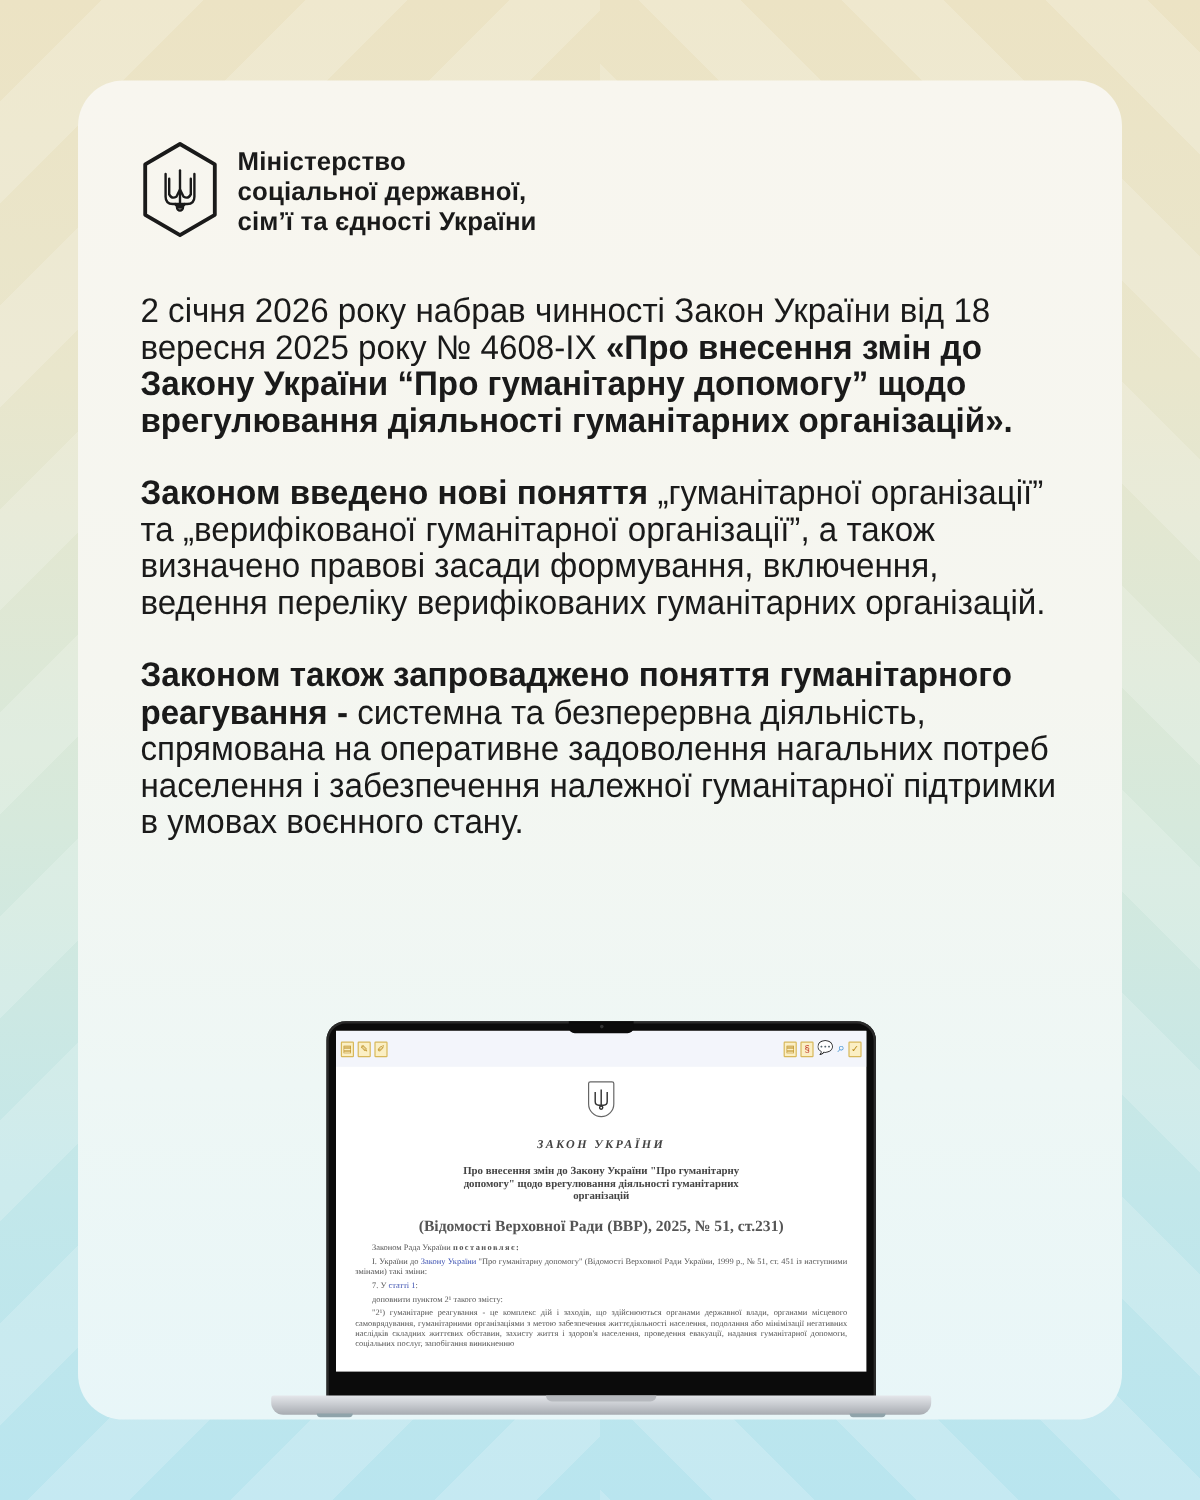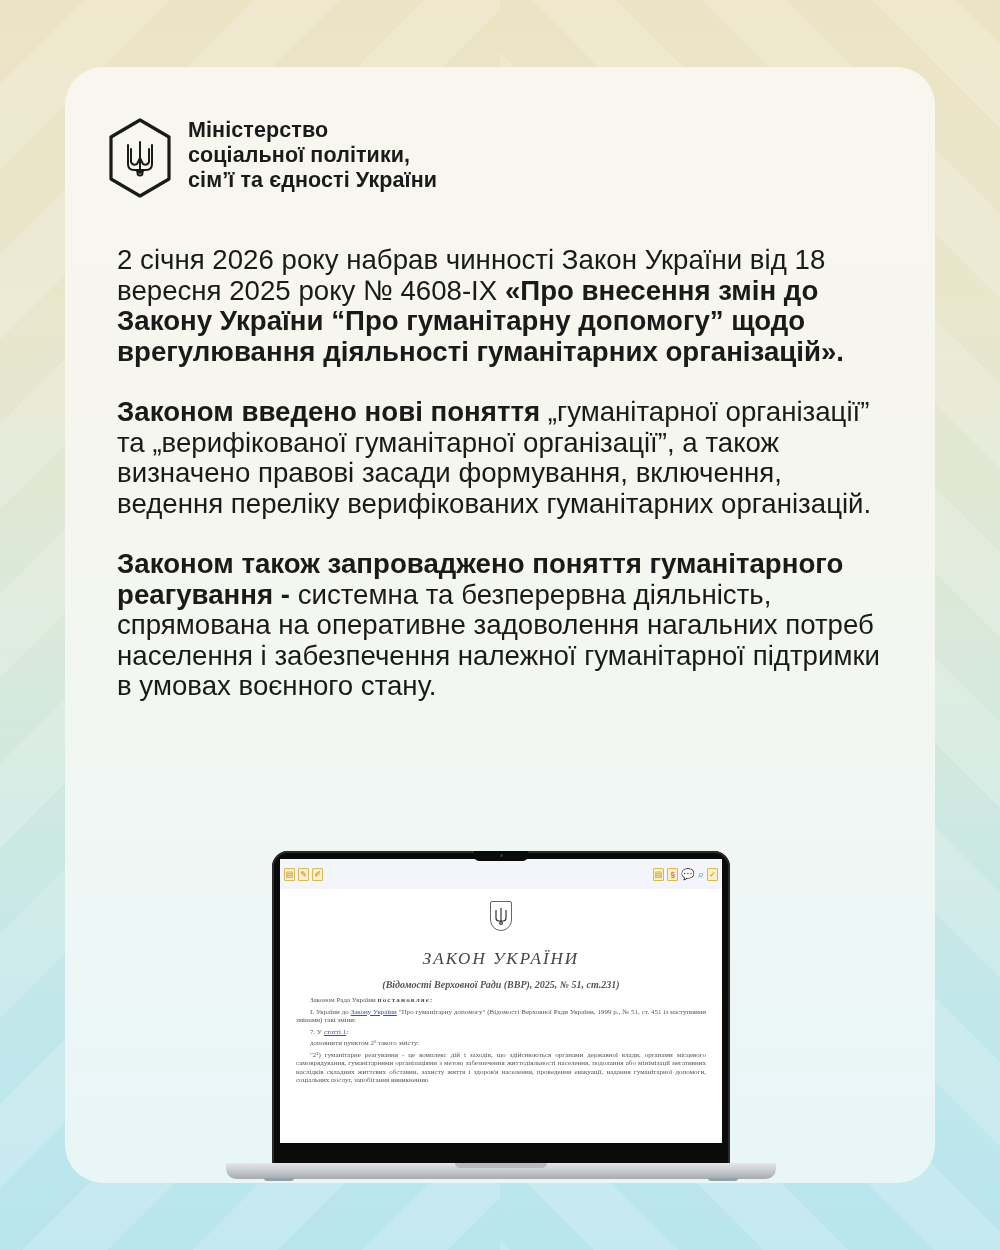--- a/index.html
+++ b/index.html
@@ -22,22 +22,22 @@
     -webkit-mask-image: linear-gradient(90deg, transparent 0, transparent 50%, #000 50%);
             mask-image: linear-gradient(90deg, transparent 0, transparent 50%, #000 50%);
   }
   .card {
     position: absolute;
     left: 65px; top: 67px; width: 870px; height: 1116px;
     border-radius: 38px;
     background: linear-gradient(180deg, #f8f6ef 0%, #f5f6f0 45%, #eef7f5 75%, #e8f6f8 100%);
   }
   .logo {
-    position: absolute; left: 108px; top: 118px;
-    display: flex; align-items: flex-start;
+    position: absolute; left: 118px; top: 118px;
+    display: flex; align-items: flex-end;
   }
   .logo-mark { width: 64px; height: 80px; }
   .logo-text {
     margin-left: 16px;
     font-weight: 700; font-size: 21.5px; line-height: 25px; color: #1a1a1a;
     letter-spacing: 0.1px;
   }
   .logo-text span { display: block; }
   .body-text {
     position: absolute; left: 117px; top: 244px; width: 790px;
@@ -79,26 +79,26 @@
   .tb-icon.red { color: #c0392b; }
   .tb-glyph { font-size: 11px; color: #3b8fd0; line-height: 13px; }
   .tb-glyph.gray { color: #888; }
   .doc {
     padding: 12px 16px 0 16px; font-family: "Liberation Serif", serif; color: #333; text-align: center;
   }
   .doc-emblem {
     width: 22px; height: 30px; margin: 0 auto 18px; border: 1px solid #666; border-radius: 2px 2px 11px 11px;
     display: flex; align-items: center; justify-content: center;
   }
-  .doc-title { font-size: 17px; font-weight: 400; font-style: italic; letter-spacing: 2px; color: #444; margin-bottom: 10px; }
+  .doc-title { font-size: 10px; font-weight: 700; font-style: italic; letter-spacing: 2px; color: #444; margin-bottom: 10px; }
   .doc-subtitle { font-size: 9px; font-weight: 700; line-height: 10.5px; color: #444; width: 230px; margin: 0 auto 12px; }
-  .doc-source { font-size: 10px; font-weight: 700; color: #555; margin-bottom: 6px; font-style: italic; }
+  .doc-source { font-size: 13px; font-weight: 700; color: #555; margin-bottom: 6px; }
   .doc-body { text-align: left; font-size: 7px; line-height: 8.5px; color: #555; }
   .doc-body p { margin-bottom: 3px; text-indent: 14px; text-align: justify; }
-  .doc-body .link { color: #3a4fb0; text-decoration: underline; }
+  .doc-body .link { color: #3a4fb0; }
   .doc-body .spaced { letter-spacing: 1.2px; font-weight: 700; }
   .base {
     position: absolute; left: 0; top: 312px; width: 550px; height: 16px;
     background: linear-gradient(180deg, #e4e6ea 0%, #c9ccd1 45%, #a7abb1 100%);
     border-radius: 2px 2px 10px 10px;
   }
   .base-notch {
     position: absolute; left: 50%; top: 0; transform: translateX(-50%);
     width: 92px; height: 5px; background: #b6b9be; border-radius: 0 0 6px 6px;
   }
@@ -118,21 +118,21 @@
     <g fill="none" stroke="#1a1a1a" stroke-width="2" stroke-linecap="round" stroke-linejoin="round">
       <line x1="32" y1="24" x2="32" y2="54"></line>
       <path d="M20 27 L20 46 Q20 52 26 52 L38 52 Q44 52 44 46 L44 27"></path>
       <path d="M23 31 L23 44 Q25 48 29 46 L32 40 L35 46 Q39 48 41 44 L41 31"></path>
       <path d="M28 52 Q32 58 36 52"></path>
       <circle cx="32" cy="55" r="2.5"></circle>
     </g>
   </svg>
   <div class="logo-text">
     <span>Міністерство</span>
-    <span>соціальної політики,</span>
+    <span>соціальної державної,</span>
     <span>сім’ї та єдності України</span>
   </div>
 </div>
 
 <div class="body-text">
   <p><span>2 січня 2026 року набрав чинності Закон України від 18 вересня 2025 року № 4608-IX </span><b>«Про внесення змін до Закону України “Про гуманітарну допомогу” щодо врегулювання діяльності гуманітарних організацій».</b></p>
   <p><b>Законом введено нові поняття </b><span>„гуманітарної організації” та „верифікованої гуманітарної організації”, а також визначено правові засади формування, включення, ведення переліку верифікованих гуманітарних організацій.</span></p>
   <p><b>Законом також запроваджено поняття гуманітарного реагування - </b><span>системна та безперервна діяльність, спрямована на оперативне задоволення нагальних потреб населення і забезпечення належної гуманітарної підтримки в умовах воєнного стану.</span></p>
 </div>
 
@@ -157,20 +157,21 @@
         <div class="doc-emblem">
           <svg width="14" height="20" viewBox="0 0 14 20">
             <g fill="none" stroke="#333" stroke-width="1.2">
               <line x1="7" y1="2" x2="7" y2="16"></line>
               <path d="M2 4 L2 12 Q2 15 5 15 L9 15 Q12 15 12 12 L12 4"></path>
               <circle cx="7" cy="17" r="1.3"></circle>
             </g>
           </svg>
         </div>
         <div class="doc-title">ЗАКОН УКРАЇНИ</div>
+        <div class="doc-subtitle">Про внесення змін до Закону України "Про гуманітарну допомогу" щодо врегулювання діяльності гуманітарних організацій</div>
         <div class="doc-source">(Відомості Верховної Ради (ВВР), 2025, № 51, ст.231)</div>
         <div class="doc-body">
           <p><span>Законом Рада України </span><span class="spaced">постановляє:</span></p>
           <p><span>I. України до </span><span class="link">Закону України</span><span> "Про гуманітарну допомогу" (Відомості Верховної Ради України, 1999 р., № 51, ст. 451 із наступними змінами) такі зміни:</span></p>
           <p><span>7. У </span><span class="link">статті 1</span><span>:</span></p>
           <p>доповнити пунктом 2¹ такого змісту:</p>
           <p>"2¹) гуманітарне реагування - це комплекс дій і заходів, що здійснюються органами державної влади, органами місцевого самоврядування, гуманітарними організаціями з метою забезпечення життєдіяльності населення, подолання або мінімізації негативних наслідків складних життєвих обставин, захисту життя і здоров'я населення, проведення евакуації, надання гуманітарної допомоги, соціальних послуг, запобігання виникненню</p>
         </div>
       </div>
     </div>

